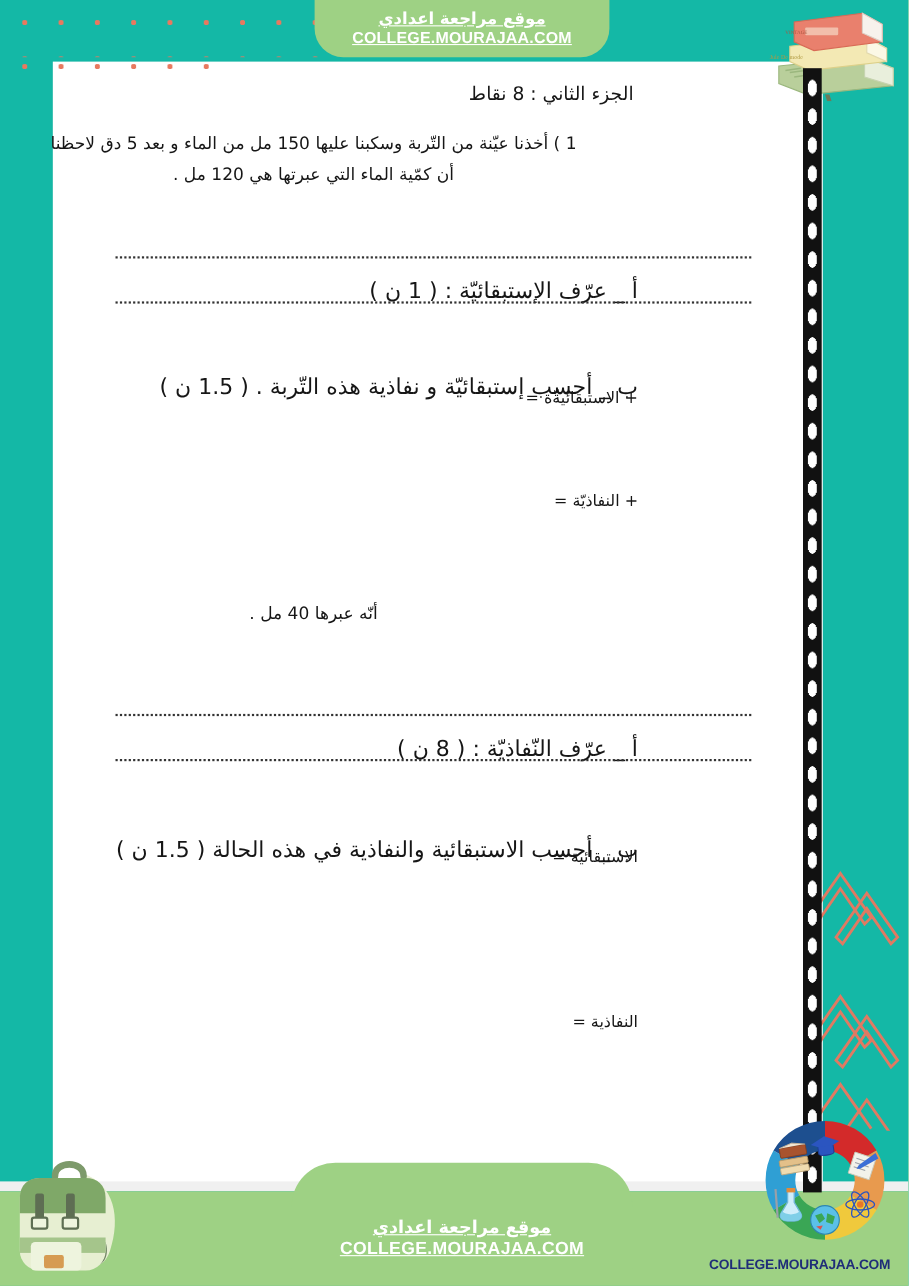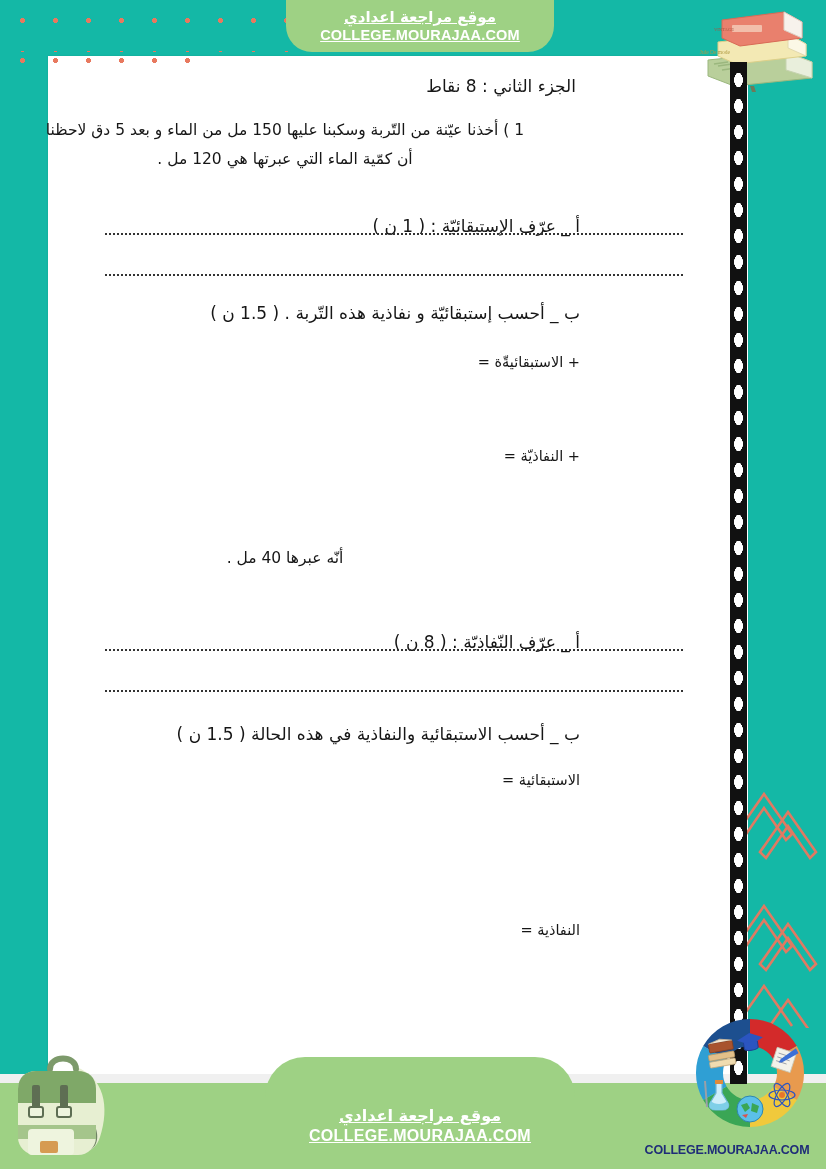--- a/index.html
+++ b/index.html
@@ -252,22 +252,23 @@
     text-align-last: center;
   }
   .q1 { top: 60px; }
   .q2 { top: 488px; }
 
   .q-line-2 { text-align: left; direction: rtl; }
 
   .sub-q {
     position: absolute;
     font-family: "DejaVu Sans", sans-serif;
-    font-size: 17px;
+    font-size: 20px;
     white-space: nowrap;
+    margin-top: 36px;
   }
 
   .dotted-row {
     position: absolute;
     left: 57px;
     width: 578px;
     border-bottom: 2.2px dotted #333333;
     height: 0;
   }
 

